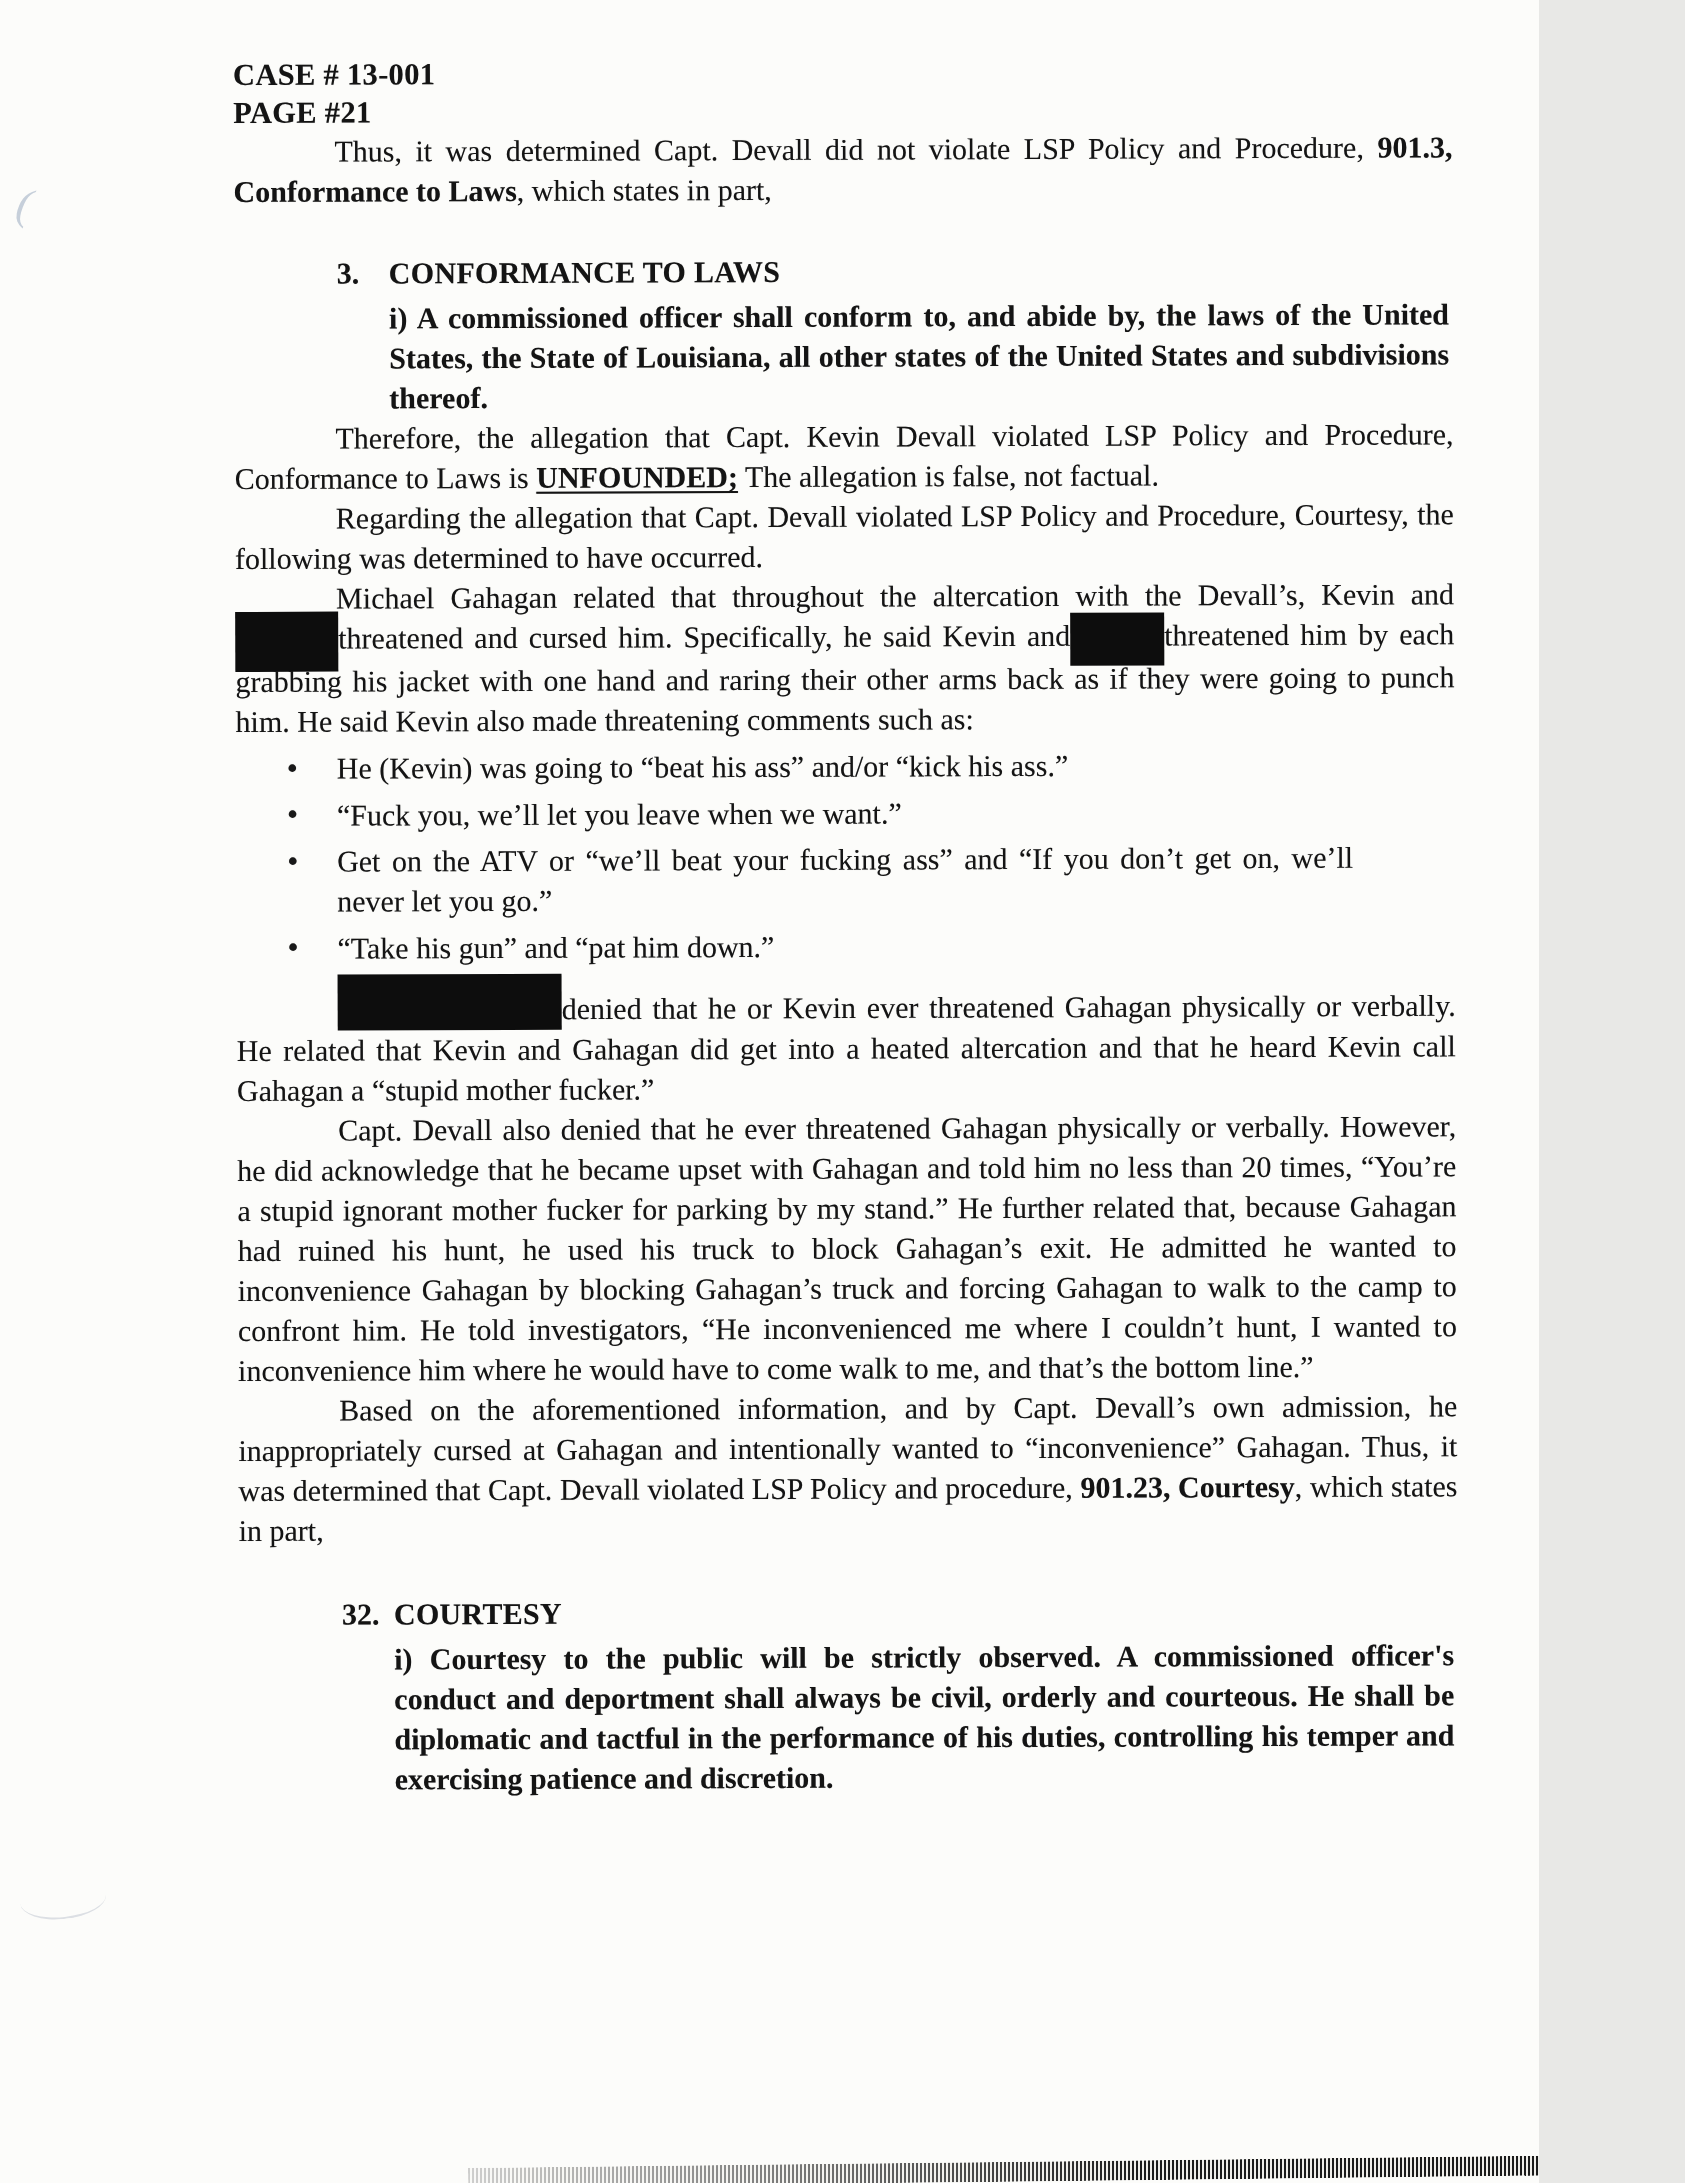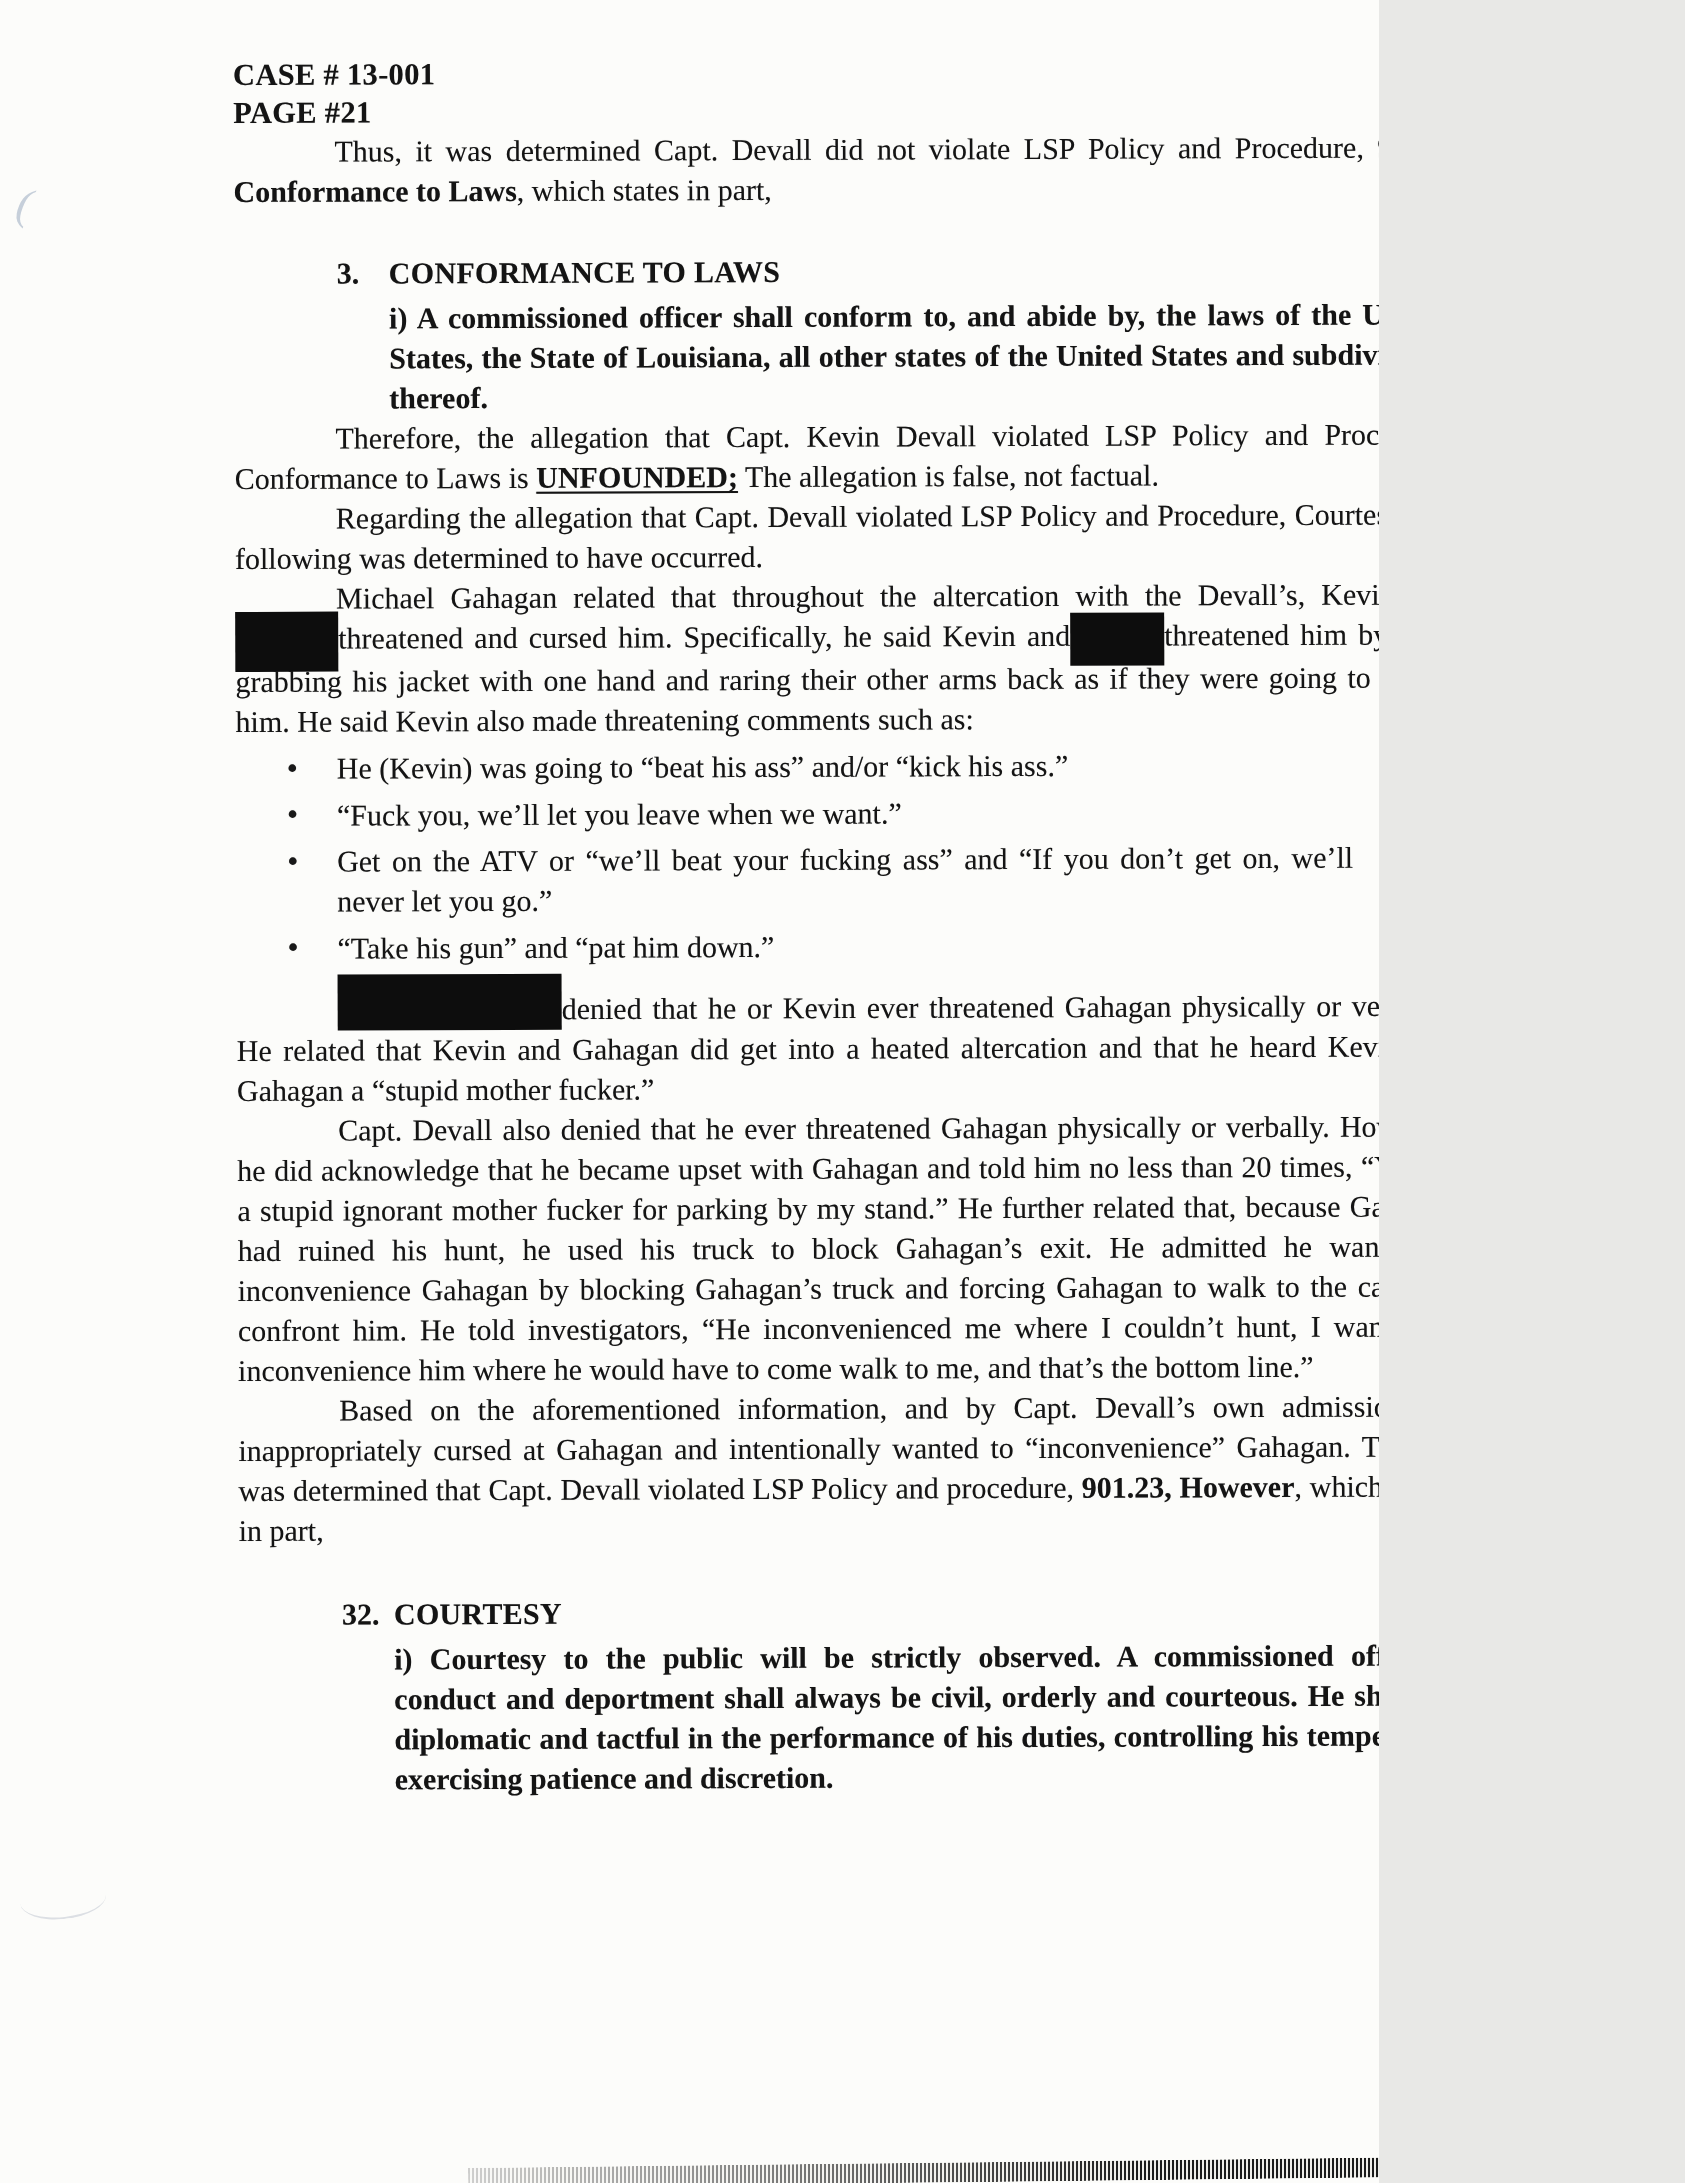--- a/index.html
+++ b/index.html
@@ -1,17 +1,17 @@
 <!DOCTYPE html>
 <html style="font-size:10.6px"><head>
 <meta charset="utf-8">
 <style>
   html,body{margin:0;padding:0;background:#e8e8e6;}
   .page{
-    position:relative;width:1379px;height:2183px;background:#fcfcfa;
+    position:relative;width:1539px;height:2183px;background:#fcfcfa;
     overflow:hidden;font-family:"Liberation Serif","DejaVu Serif",serif;
     color:#141414;
   }
   .content{
     position:absolute;left:233px;top:56px;width:1219px;
     transform:rotate(-0.22deg);transform-origin:top left;
     font-size:30px;line-height:40px;
     text-shadow:0 0 0.7px rgba(20,20,20,.35);
   }
   .hdr{font-weight:bold;font-size:30.5px;line-height:38px;letter-spacing:0.3px;}
@@ -90,21 +90,21 @@
         <li>He (Kevin) was going to “beat his ass” and/or “kick his ass.”</li>
         <li>“Fuck you, we’ll let you leave when we want.”</li>
         <li>Get on the ATV or “we’ll beat your fucking ass” and “If you don’t get on, we’ll never let you go.”</li>
         <li>“Take his gun” and “pat him down.”</li>
       </ul>
 
     <p class="body mt-denied"><span class="redact red3"></span><span>denied that he or Kevin ever threatened Gahagan physically or verbally.  He related that Kevin and Gahagan did get into a heated altercation and that he heard Kevin call Gahagan a “stupid mother fucker.”</span></p>
 
     <p class="body mt-devall"><span>Capt. Devall also denied that he ever threatened Gahagan physically or verbally. However, he did acknowledge that he became upset with Gahagan and told him no less than 20 times, “You’re a stupid ignorant mother fucker for parking by my stand.”  He further related that, because Gahagan had ruined his hunt, he used his truck to block Gahagan’s exit.  He admitted he wanted to inconvenience Gahagan by blocking Gahagan’s truck and forcing Gahagan to walk to the camp to confront him.  He told investigators, “He inconvenienced me where I couldn’t hunt, I wanted to inconvenience him where he would have to come walk to me, and that’s the bottom line.”</span></p>
 
-    <p class="body mt-based"><span>Based on the aforementioned information, and by Capt. Devall’s own admission, he inappropriately cursed at Gahagan and intentionally wanted to “inconvenience” Gahagan.  Thus, it was determined that Capt. Devall violated LSP Policy and procedure, </span><span class="b">901.23, However</span><span>, which states in part,</span></p>
+    <p class="body mt-based"><span>Based on the aforementioned information, and by Capt. Devall’s own admission, he inappropriately cursed at Gahagan and intentionally wanted to “inconvenience” Gahagan.  Thus, it was determined that Capt. Devall violated LSP Policy and procedure, </span><span class="b">901.23, Courtesy</span><span>, which states in part,</span></p>
 
     <div class="policy second">
       <div>
         <span class="policy-num">32.</span><span class="policy-title">COURTESY</span>
       </div>
       <p class="policy-text">i) Courtesy to the public will be strictly observed.  A commissioned officer's conduct and deportment shall always be civil, orderly and courteous.  He shall be diplomatic and tactful in the performance of his duties, controlling his temper and exercising patience and discretion.</p>
     </div>
 
   </div>
 

